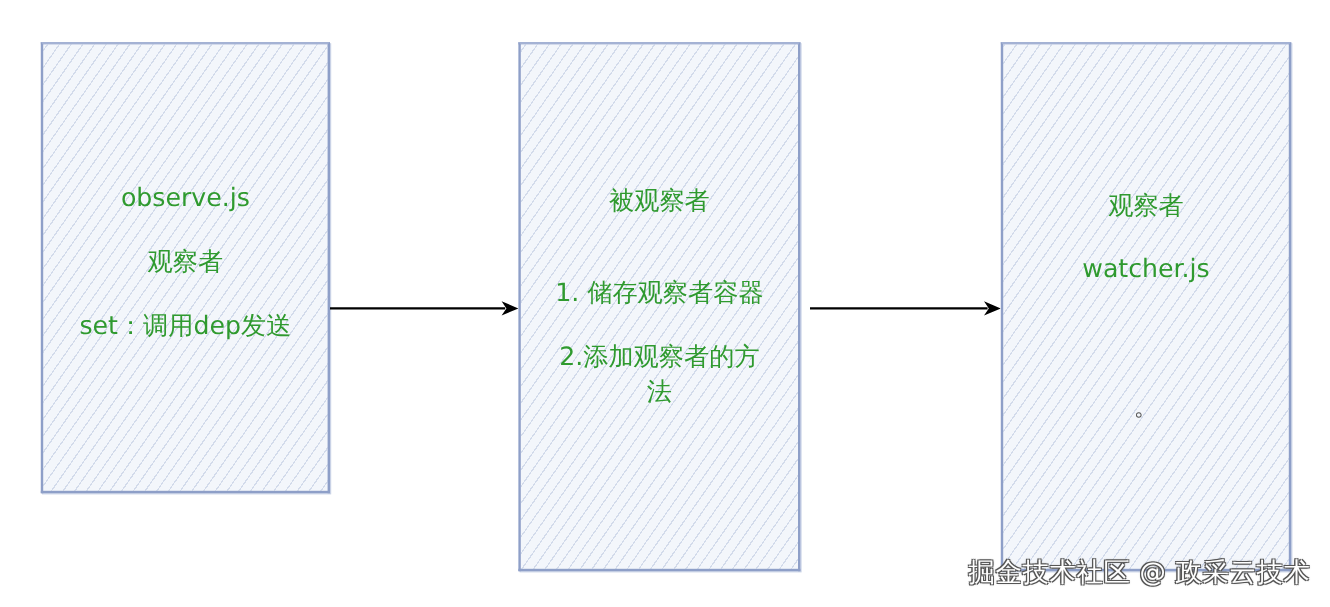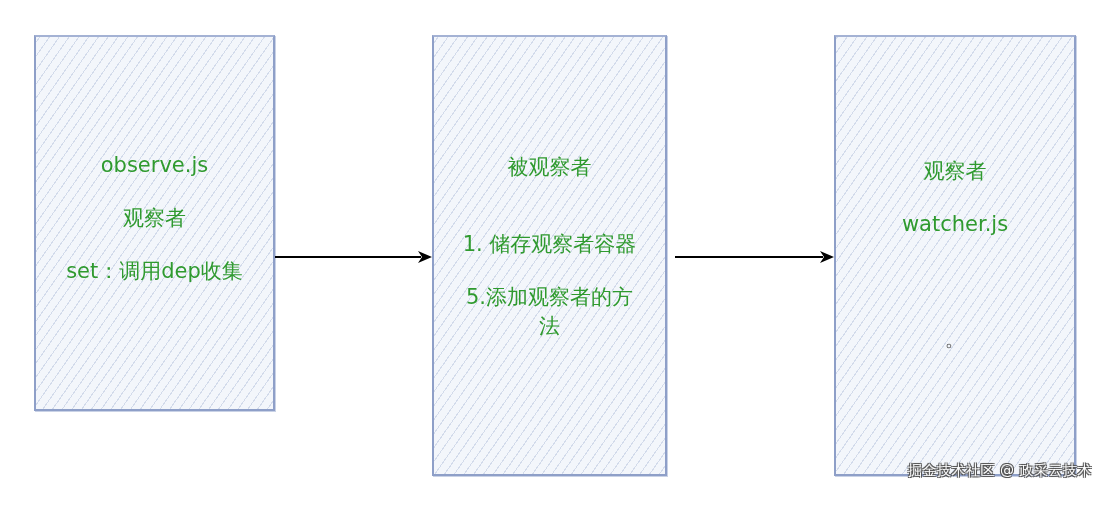--- a/index.html
+++ b/index.html
@@ -56,58 +56,58 @@
     }
     .arrow svg { display: block; }
 
     #arrow-1 { left: 275px; top: 250px; width: 157px; }
     #arrow-2 { left: 675px; top: 250px; width: 159px; }
 
     .watermark {
       position: absolute;
       right: 16px;
       top: 462px;
-      font-size: 14px;
+      font-size: 22px;
       color: #ffffff;
       letter-spacing: 0.5px;
       text-shadow:
         -1px -1px 0 #555, 1px -1px 0 #555,
         -1px 1px 0 #555, 1px 1px 0 #555,
         0 0 2px #666;
       white-space: nowrap;
     }
   </style>
 </head>
 <body>
 
 <div class="box" id="box-observe">
   <div class="content">
     <span class="line">observe.js</span>
     <div class="gap"></div>
     <span class="line">观察者</span>
     <div class="gap"></div>
-    <span class="line">set：调用dep收集</span>
+    <span class="line">set：调用dep发送</span>
   </div>
 </div>
 
 <div class="arrow" id="arrow-1">
   <svg width="157" height="14" viewBox="0 0 157 14">
     <line x1="0" y1="7" x2="146" y2="7" stroke="#000" stroke-width="2"></line>
     <polygon points="157,7 143,1 147,7 143,13" fill="#000"></polygon>
   </svg>
 </div>
 
 <div class="box" id="box-dep">
   <div class="content">
     <span class="line">被观察者</span>
     <div class="gap"></div>
     <div class="gap"></div>
     <span class="line">1. 储存观察者容器</span>
     <div class="gap"></div>
-    <span class="line">5.添加观察者的方</span>
+    <span class="line">2.添加观察者的方</span>
     <span class="line">法</span>
   </div>
 </div>
 
 <div class="arrow" id="arrow-2">
   <svg width="159" height="14" viewBox="0 0 159 14">
     <line x1="0" y1="7" x2="148" y2="7" stroke="#000" stroke-width="2"></line>
     <polygon points="159,7 145,1 149,7 145,13" fill="#000"></polygon>
   </svg>
 </div>

